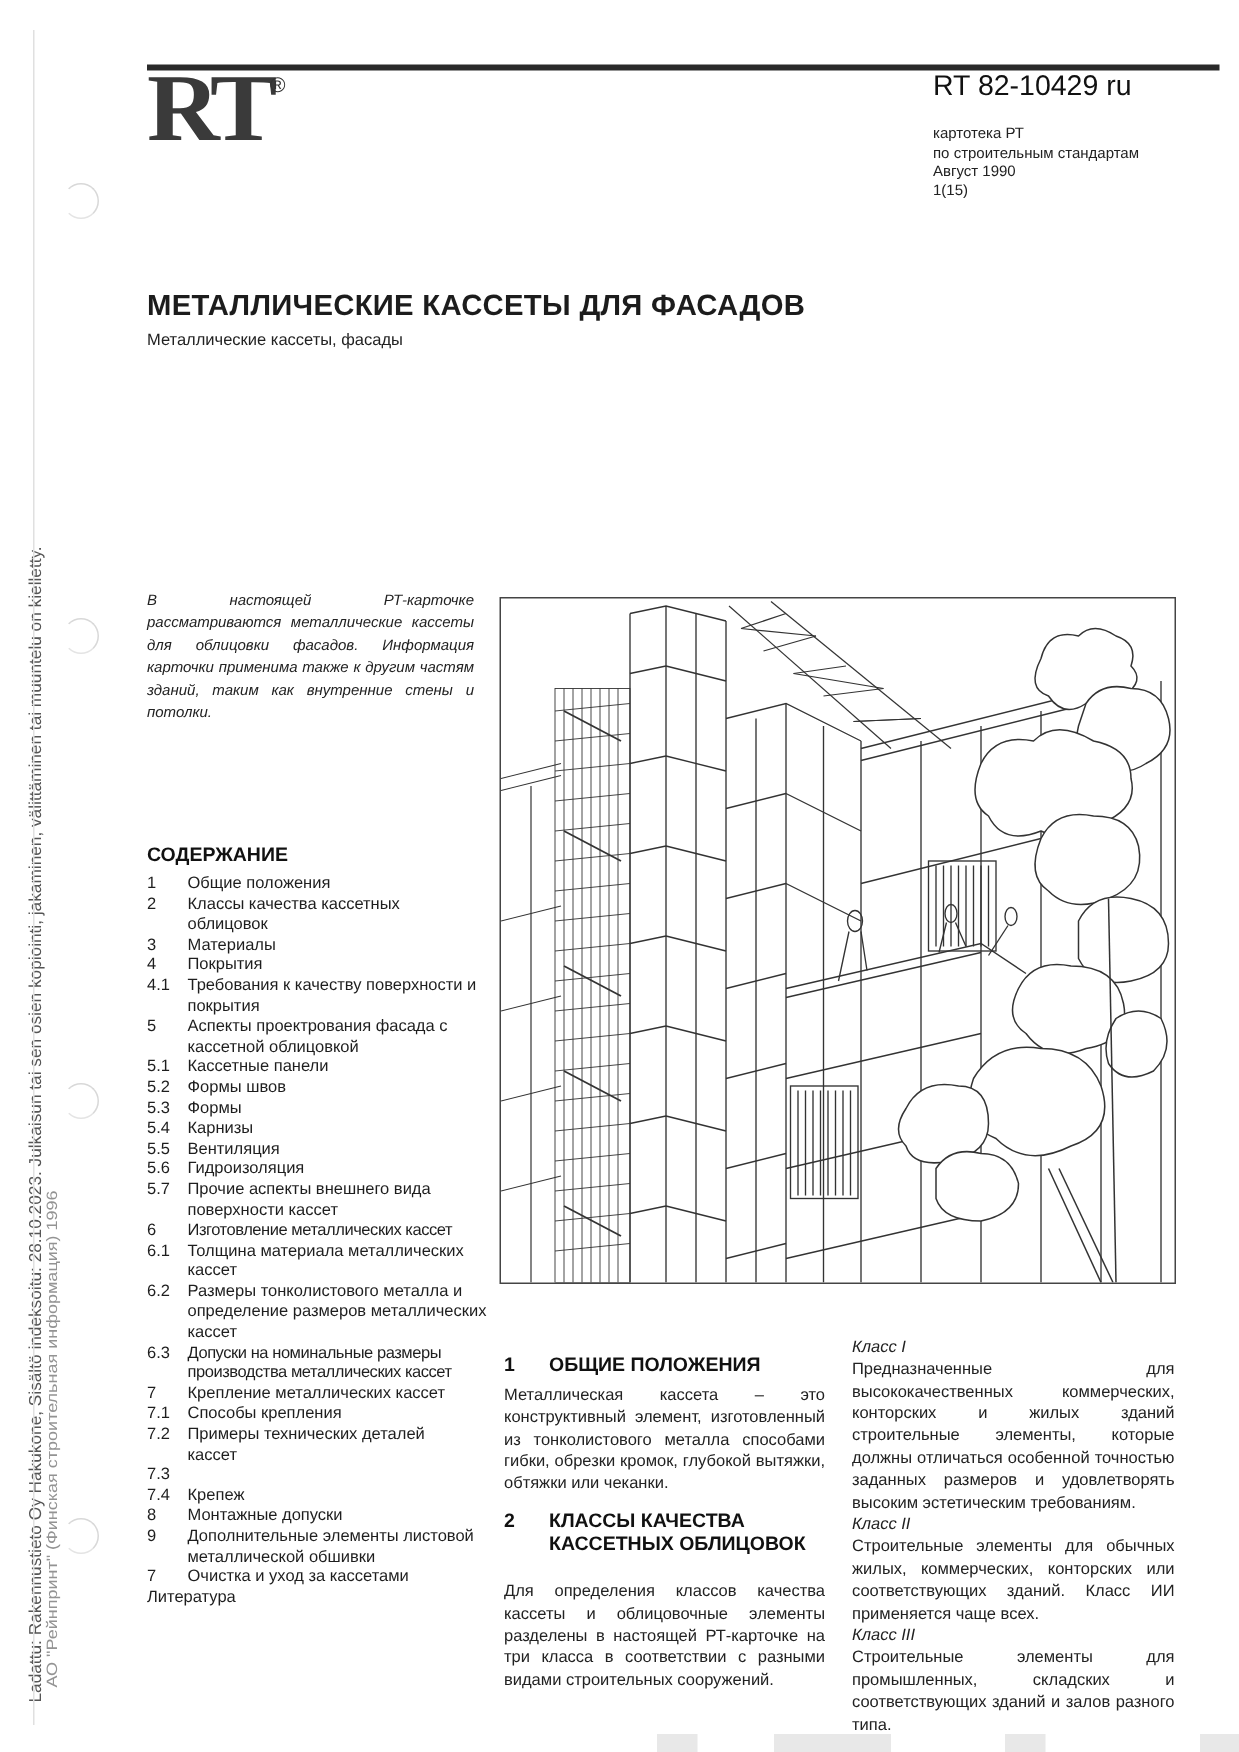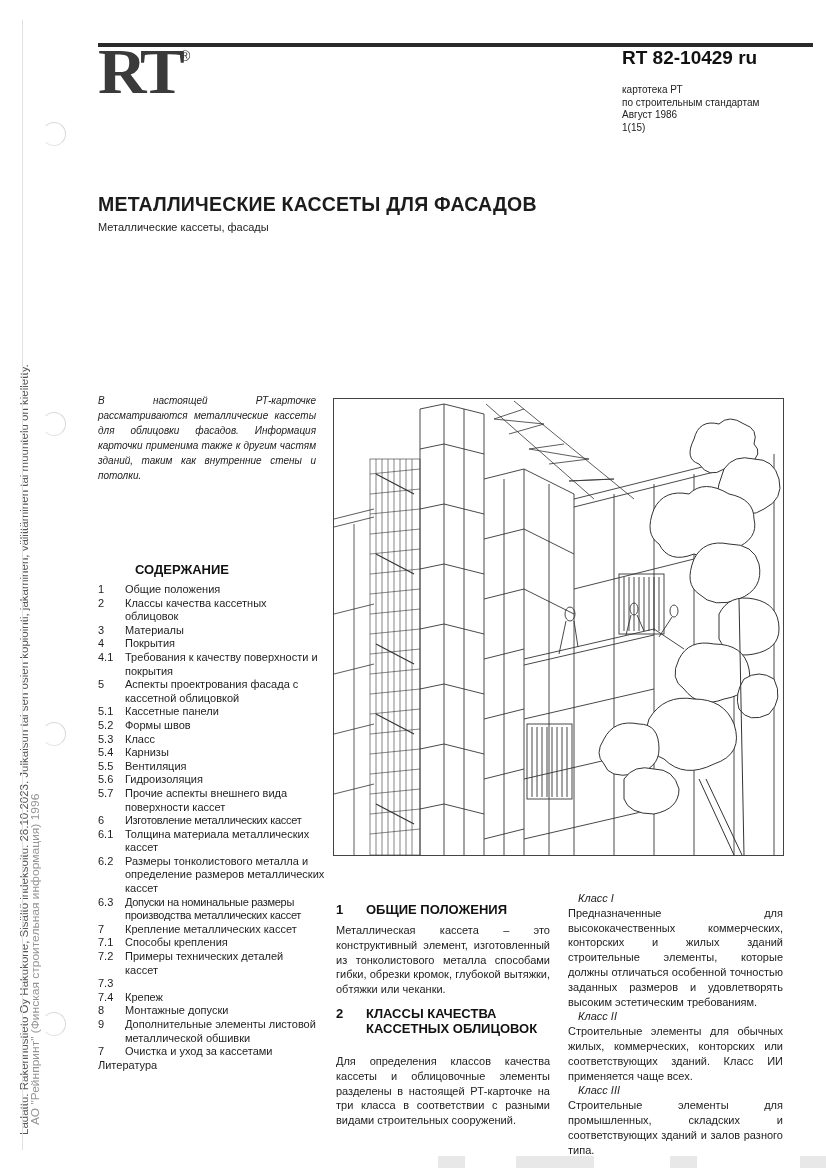--- a/index.html
+++ b/index.html
@@ -1,38 +1,38 @@
 <!DOCTYPE html>
 <html><head>
 <meta charset="utf-8">
 <style>
   html, body { margin:0; padding:0; background:#ffffff; }
   body { width:826px; height:1168px; position:relative; overflow:hidden; font-family:"Liberation Sans", sans-serif; color:#1a1a1a; }
   .abs { position:absolute; }
   .topbar { left:98px; top:43px; width:715px; height:4px; background:#2a2a2a; }
   .logo { left:98px; top:40px; font-family:"Liberation Serif", serif; font-weight:bold; font-size:64px; line-height:64px; letter-spacing:-4px; color:#3a3a3a; transform:scaleX(1.05); transform-origin:left; }
   .logo-reg { left:180px; top:48px; font-size:14px; color:#333; }
-  .docnum { left:622px; top:47px; font-size:19px; font-weight:bold; color:#111; }
+  .docnum { left:622px; top:47px; font-size:19px; font-weight:normal; color:#111; }
   .meta { left:622px; top:84px; font-size:10px; line-height:12.5px; color:#222; }
   .title { left:98px; top:193px; font-size:19.5px; font-weight:bold; letter-spacing:0.2px; color:#1c1c1c; }
   .keywords { left:98px; top:221px; font-size:11px; color:#222; }
   .intro { left:98px; top:393px; width:218px; font-size:10px; line-height:15px; font-style:italic; color:#222; text-align:justify; }
-  .toc-head { left:98px; top:562px; font-size:13px; font-weight:bold; color:#111;margin-left:37px; }
+  .toc-head { left:98px; top:562px; font-size:13px; font-weight:bold; color:#111; }
   .toc { left:98px; top:583px; width:228px; font-size:11px; line-height:13.6px; color:#1e1e1e; }
   .toc-row { display:flex; }
   .toc-num { width:27px; flex:none; }
   .toc-label { flex:1; }
   .figure { left:333px; top:398px; width:449px; height:456px; border:1px solid #444; background:#fff; }
   .h1 { font-size:13px; font-weight:bold; color:#111; display:flex; }
   .h1 .n { width:30px; flex:none; }
   .col { font-size:11px; line-height:14.8px; color:#222; text-align:justify; }
   .sec1 { left:336px; top:902px; width:214px; }
   .sec2 { left:336px; top:1006px; width:214px; }
   .col3 { left:568px; top:891px; width:215px; }
-  .cls-title { font-style:italic;margin-left:10px; }
+  .cls-title { font-style:italic; }
   .side-text { position:absolute; white-space:nowrap; transform:rotate(-90deg); transform-origin:left top; font-size:11.5px; color:#555; }
   .hole { width:22px; height:22px; border:1.5px solid #d8d8d8; border-left-color:transparent; border-bottom-color:#e4e4e4; border-radius:50%; }
   .tab { height:12px; background:#e8e8e8; top:1156px; }
 </style>
 </head>
 <body>
 
 <div class="abs hole" style="left:42px; top:122px;"></div>
 <div class="abs hole" style="left:42px; top:412px;"></div>
 <div class="abs hole" style="left:42px; top:722px;"></div>
@@ -44,21 +44,21 @@
 </div>
 <div class="abs" style="left:22px; top:20px; width:1px; height:1130px; background:#e0e0e0;"></div>
 
 <div class="abs topbar"></div>
 <div class="abs logo">RT</div>
 <div class="abs logo-reg">®</div>
 <div class="abs docnum">RT 82-10429 ru</div>
 <div class="abs meta">
   <div>картотека РТ</div>
   <div>по строительным стандартам</div>
-  <div>Август 1986</div>
+  <div>Август 1990</div>
   <div>1(15)</div>
 </div>
 
 <div class="abs title">МЕТАЛЛИЧЕСКИЕ КАССЕТЫ ДЛЯ ФАСАДОВ</div>
 <div class="abs keywords">Металлические кассеты, фасады</div>
 
 <div class="abs intro">В настоящей РТ-карточке рассматриваются металлические кассеты для облицовки фасадов. Информация карточки применима также к другим частям зданий, таким как внутренние стены и потолки.</div>
 
 <div class="abs toc-head">СОДЕРЖАНИЕ</div>
 <div class="abs toc">
@@ -89,21 +89,21 @@
   <div class="toc-row">
       <span class="toc-num">5.1</span>
       <span class="toc-label">Кассетные панели</span>
     </div>
   <div class="toc-row">
       <span class="toc-num">5.2</span>
       <span class="toc-label">Формы швов</span>
     </div>
   <div class="toc-row">
       <span class="toc-num">5.3</span>
-      <span class="toc-label">Класс</span>
+      <span class="toc-label">Формы</span>
     </div>
   <div class="toc-row">
       <span class="toc-num">5.4</span>
       <span class="toc-label">Карнизы</span>
     </div>
   <div class="toc-row">
       <span class="toc-num">5.5</span>
       <span class="toc-label">Вентиляция</span>
     </div>
   <div class="toc-row">

